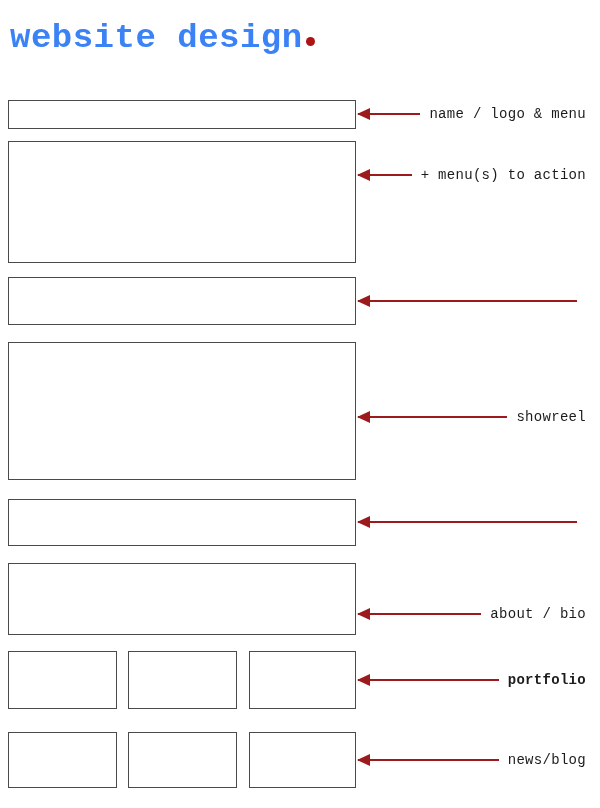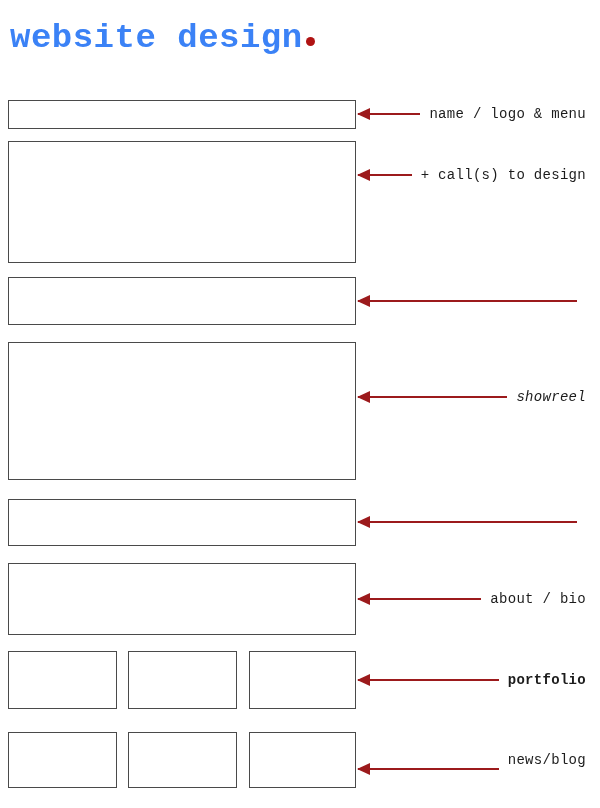--- a/index.html
+++ b/index.html
@@ -57,25 +57,25 @@
     border-top:6px solid transparent;
     border-bottom:6px solid transparent;
     border-right:13px solid var(--red);
   }
   .ann .lbl{
     flex:0 0 auto;white-space:nowrap;
     font-size:14px;letter-spacing:0.3px;line-height:19px;
   }
   .a-header   {top:104px;}
   .a-trust    {top:291px;}
-  .a-showreel {top:387px;font-style:italic;}
+  .a-showreel {top:407px;}
   .a-cta      {top:512px;}
-  .a-about    {top:589px;}
+  .a-about    {top:604px;}
   .a-portfolio{top:670px;font-weight:bold;}
-  .a-news     {top:750px;align-items:flex-end;}
+  .a-news     {top:750px;}
   
   .a-hero{top:166px;height:auto;align-items:flex-start;}
   .a-hero .arrow{margin-top:8px;}
   .a-hero .lbl{text-align:right;}
 </style>
 </head>
 <body>
 
 <h1 class="title"><span>website design</span><span class="dot" style="background:#b01313"></span></h1>
 
@@ -93,21 +93,21 @@
 <div class="wbox b-n3"></div>
 
 <div class="ann a-header">
   <div class="arrow"></div>
   <span class="lbl">name / logo &amp; menu</span>
 </div>
 
 <div class="ann a-hero">
   <div class="arrow"></div>
   <div class="lbl">
-    <div>+ call(s) to design</div>
+    <div>+ menu(s) to action</div>
   </div>
 </div>
 
 <div class="ann a-trust">
   <div class="arrow"></div>
 </div>
 
 <div class="ann a-showreel">
   <div class="arrow"></div>
   <span class="lbl">showreel</span>

